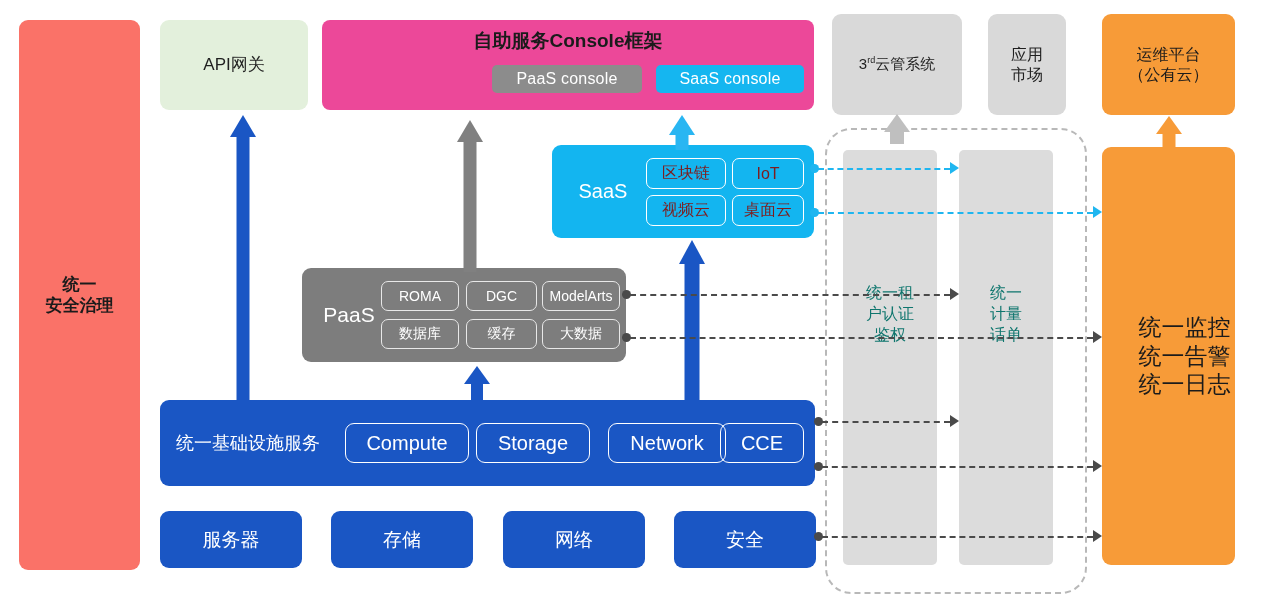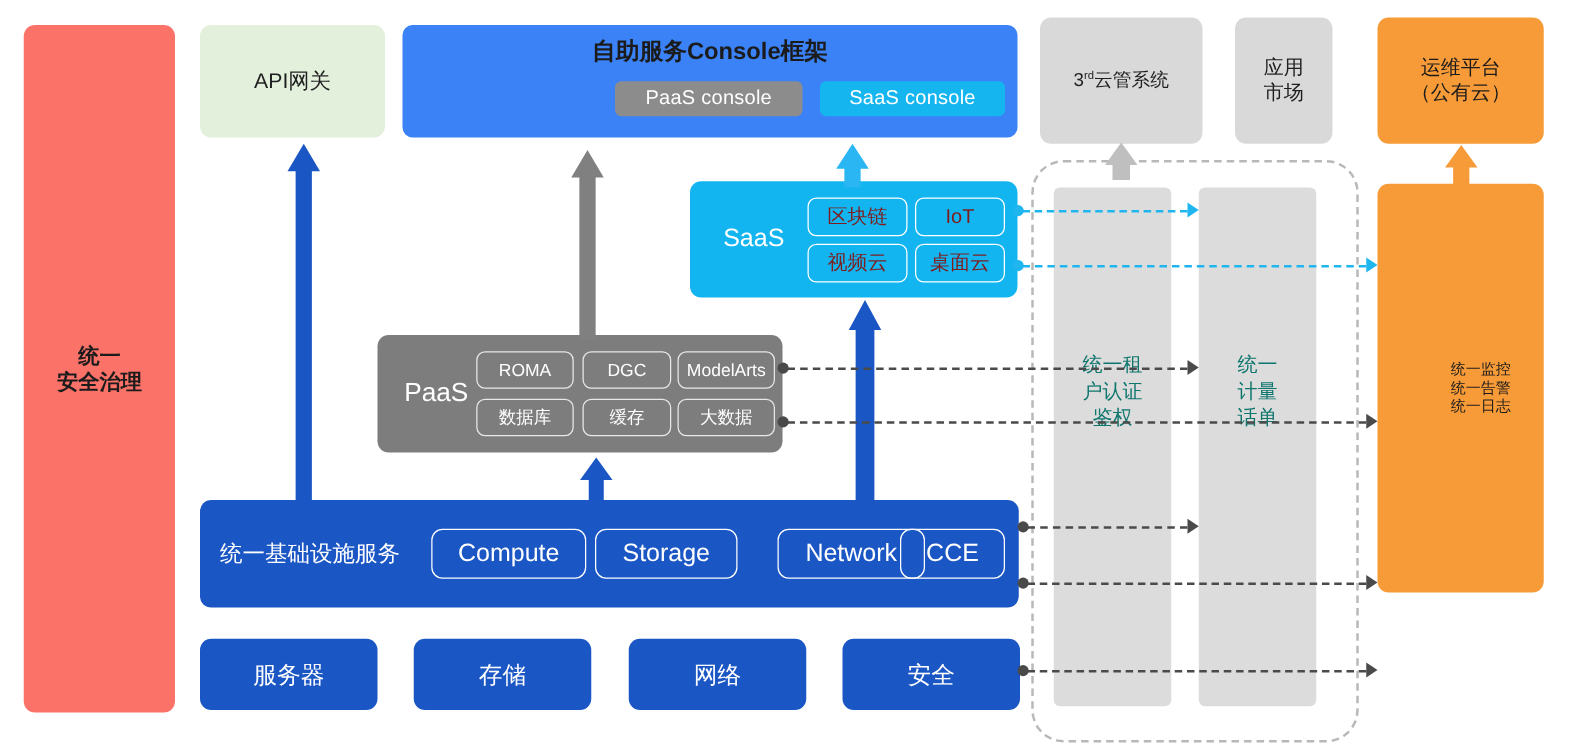--- a/index.html
+++ b/index.html
@@ -27,21 +27,21 @@
   
   #api-gateway{
     left:160px;top:20px;width:148px;height:90px;
     background:#E3F0DC;border-radius:9px;
     color:#1f1f1f;font-size:17px;
   }
 
   
   #console-frame{
     left:322px;top:20px;width:492px;height:90px;
-    background:#3b82f6;border-radius:8px;
+    background:#ec4899;border-radius:8px;
     display:block;
   }
   #console-title{
     position:absolute;left:0;top:8px;width:100%;
     text-align:center;color:#1b1b1b;font-size:19px;font-weight:700;
   }
   .console-chip{
     position:absolute;top:45px;height:28px;
     border-radius:5px;display:flex;align-items:center;justify-content:center;
     color:#ffffff;font-size:16px;letter-spacing:.2px;
@@ -119,21 +119,21 @@
     display:flex;align-items:center;color:#ffffff;font-size:18px;
   }
   .infra-chip{
     position:absolute;top:23px;height:38px;
     border:1.6px solid #ffffff;border-radius:9px;
     display:flex;align-items:center;justify-content:center;
     color:#ffffff;font-size:20px;background:transparent;
   }
   #infra-c0{left:185px;width:122px;}
   #infra-c1{left:316px;width:112px;}
-  #infra-c2{left:462px;width:116px;}
+  #infra-c2{left:448px;width:116px;}
   #infra-c3{left:560px;width:82px;}
 
   
   .hw-box{
     position:absolute;top:511px;height:57px;
     background:#1A56C4;border-radius:9px;
     display:flex;align-items:center;justify-content:center;
     color:#ffffff;font-size:19px;
   }
   #hw-0{left:160px;width:142px;}
@@ -155,23 +155,23 @@
   #col-billing{left:959px;}
   .col-text{
     position:absolute;width:94px;
     text-align:center;color:#0f766e;font-size:16px;line-height:1.3;
   }
   #col-auth-text{left:843px;top:283px;}
   #col-billing-text{left:959px;top:283px;}
 
   
   #ops-column{
-    left:1102px;top:147px;width:133px;height:327px;
+    left:1102px;top:147px;width:133px;height:418px;
     background:#F79B38;border-radius:9px;
-    color:#1b1b1b;font-size:12px;line-height:1.35;padding-left:32px;
+    color:#1b1b1b;font-size:23px;line-height:1.35;padding-left:32px;
   }
 
   
   .arrow-up{position:absolute;}
   .arrow-up .shaft{position:absolute;left:50%;transform:translateX(-50%);}
   .arrow-up .head{position:absolute;left:50%;transform:translateX(-50%);
     width:0;height:0;border-left:13px solid transparent;border-right:13px solid transparent;}
 
   
   .dline{position:absolute;height:0;border-top:2px dashed #4A4A4A;}

